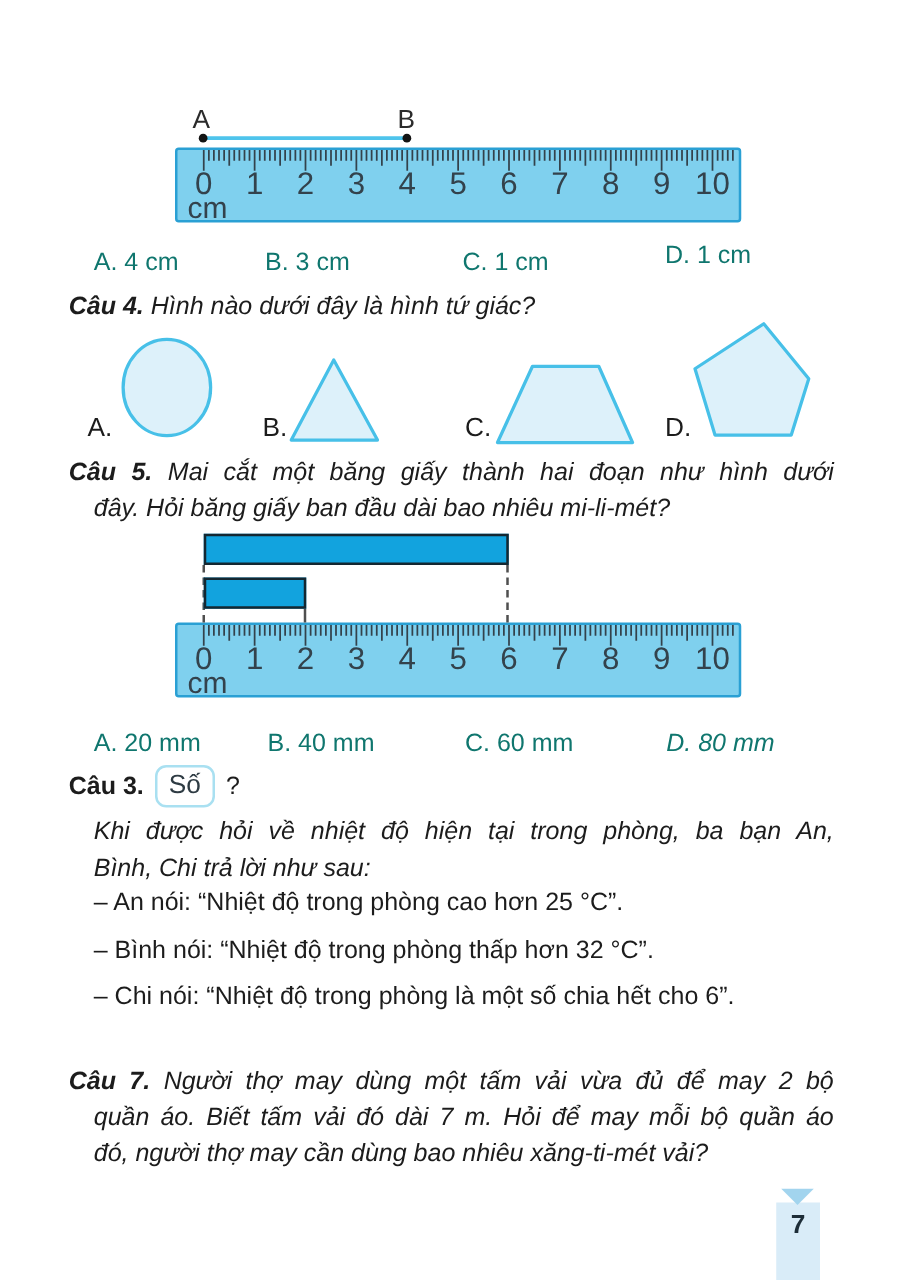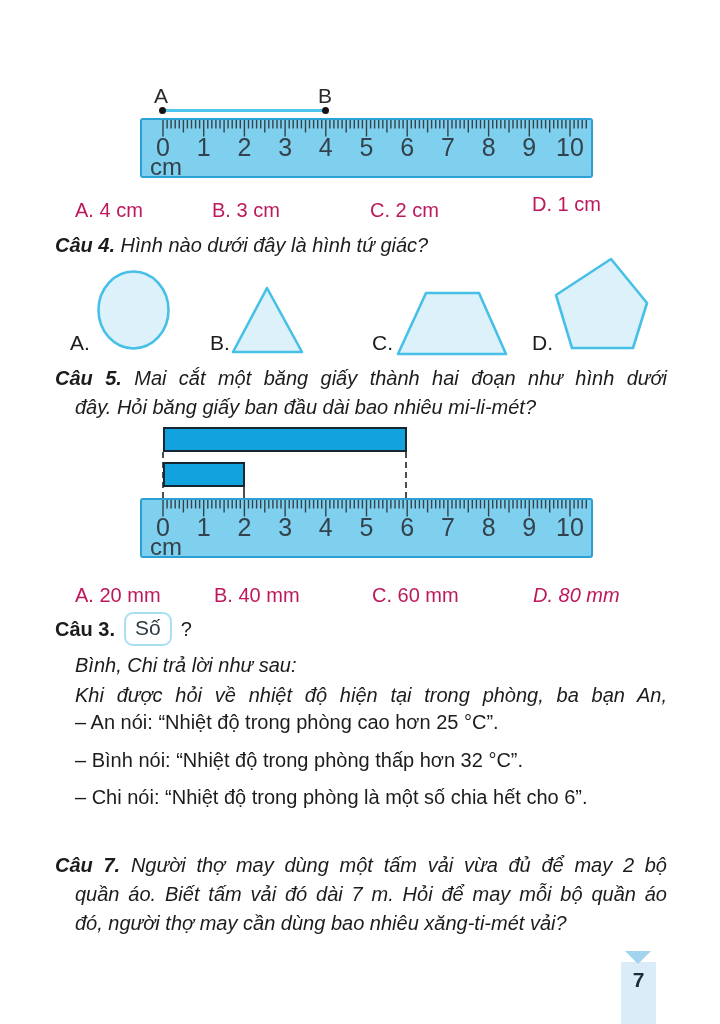--- a/index.html
+++ b/index.html
@@ -24,21 +24,21 @@
   #ruler-2 { top:498px; }
   .ruler svg { position:absolute; left:0; top:0; width:449px; height:20px; }
   .ruler svg line { stroke:#33424c; stroke-width:1.4; }
   .ruler-num {
     position:absolute; top:13px; transform:translateX(-50%);
     font-size:25px; color:#33424c;
   }
   .ruler-unit { position:absolute; left:8px; top:33px; font-size:24px; color:#33424c; }
 
   
-  .ans { position:absolute; font-size:20px; color:#be185d; }
+  .ans { position:absolute; font-size:20px; color:#0f766e; }
 
   
   .para { position:absolute; left:55px; width:612px; font-size:20px; color:#1c1c1c; }
   .para .line { line-height:29px;font-style:italic; }
   .jl { text-align:justify; text-align-last:justify; }
   .ind { padding-left:20px; }
   .qhead { font-weight:bold; }
 
   
   .shape-svg { position:absolute; }
@@ -204,21 +204,21 @@
       <span class="ruler-num" style="left: 265.2px;">6</span>
       <span class="ruler-num" style="left: 305.9px;">7</span>
       <span class="ruler-num" style="left: 346.6px;">8</span>
       <span class="ruler-num" style="left: 387.3px;">9</span>
       <span class="ruler-num" style="left: 428px;">10</span>
       <span class="ruler-unit">cm</span>
     </div>
 
   <span class="ans" style="left:75px;  top:199px;">A. 4 cm</span>
   <span class="ans" style="left:212px; top:199px;">B. 3 cm</span>
-  <span class="ans" style="left:370px; top:199px;">C. 2 cm</span>
+  <span class="ans" style="left:370px; top:199px;">C. 1 cm</span>
   <span class="ans" style="left:532px; top:193px;">D. 1 cm</span>
 
   <div class="para" style="top:231px;">
     <div class="line"><span class="qhead">Câu 4.</span> <span>Hình nào dưới đây là hình tứ giác?</span></div>
   </div>
 
   <span class="shape-label" style="left:70px;">A.</span>
   <span class="shape-label" style="left:210px;">B.</span>
   <span class="shape-label" style="left:372px;">C.</span>
   <span class="shape-label" style="left:532px;">D.</span>
@@ -374,22 +374,22 @@
   <span class="ans" style="left:372px; top:584px;">C. 60 mm</span>
   <span class="ans" style="left:533px; top:584px;font-style:italic;">D. 80 mm</span>
 
   <div id="q6-head">
     <span class="qhead">Câu 3.</span>
     <span class="so-box">Số</span>
     <span>?</span>
   </div>
 
   <div class="para" style="left:75px; top:650px; width:592px;">
+    <div class="line jl" style="line-height:30px;"><span>Khi được hỏi về nhiệt độ hiện tại trong phòng, ba bạn An,</span></div>
     <div class="line" style="line-height:30px;"><span>Bình, Chi trả lời như sau:</span></div>
-    <div class="line jl" style="line-height:30px;"><span>Khi được hỏi về nhiệt độ hiện tại trong phòng, ba bạn An,</span></div>
   </div>
 
   <span class="bullet" style="top:711px;">– An nói: “Nhiệt độ trong phòng cao hơn 25 °C”.</span>
   <span class="bullet" style="top:749px;">– Bình nói: “Nhiệt độ trong phòng thấp hơn 32 °C”.</span>
   <span class="bullet" style="top:786px;">– Chi nói: “Nhiệt độ trong phòng là một số chia hết cho 6”.</span>
 
   <div class="para" style="top:851px;">
     <div class="line jl"><span class="qhead">Câu 7.</span> <span>Người thợ may dùng một tấm vải vừa đủ để may 2 bộ</span></div>
     <div class="line ind jl"><span>quần áo. Biết tấm vải đó dài 7 m. Hỏi để may mỗi bộ quần áo</span></div>
     <div class="line ind"><span>đó, người thợ may cần dùng bao nhiêu xăng-ti-mét vải?</span></div>

